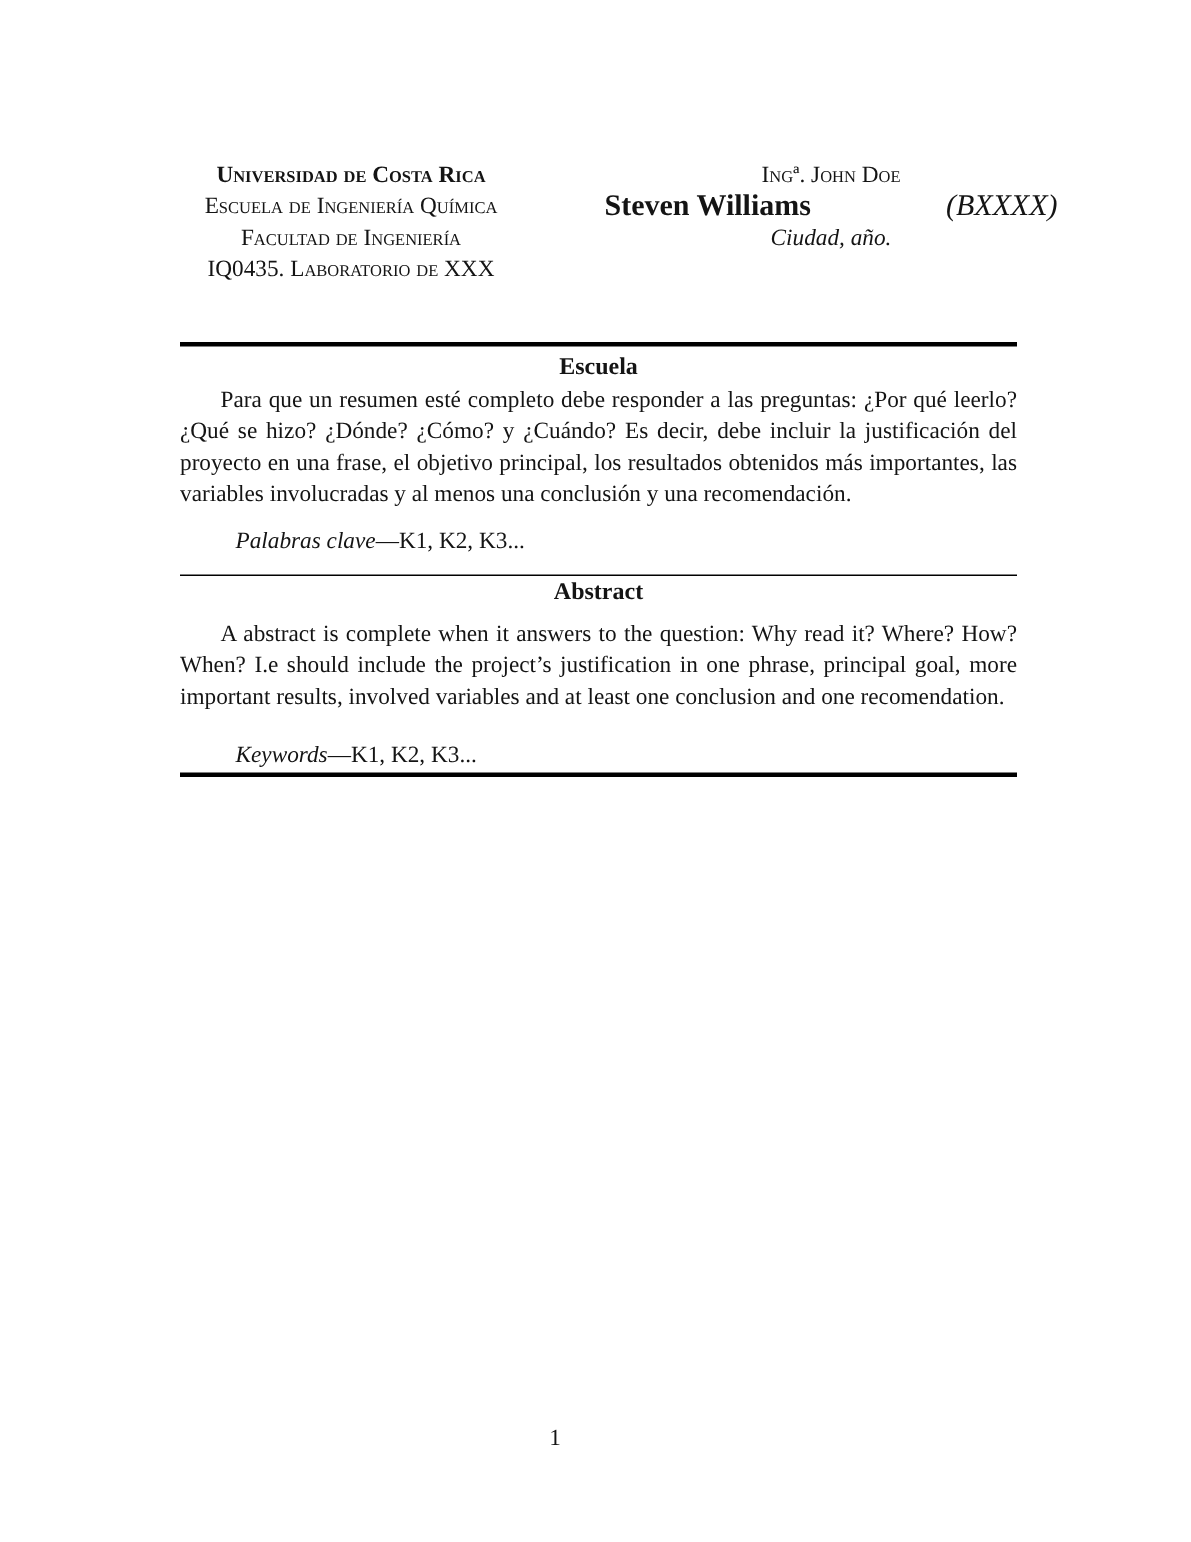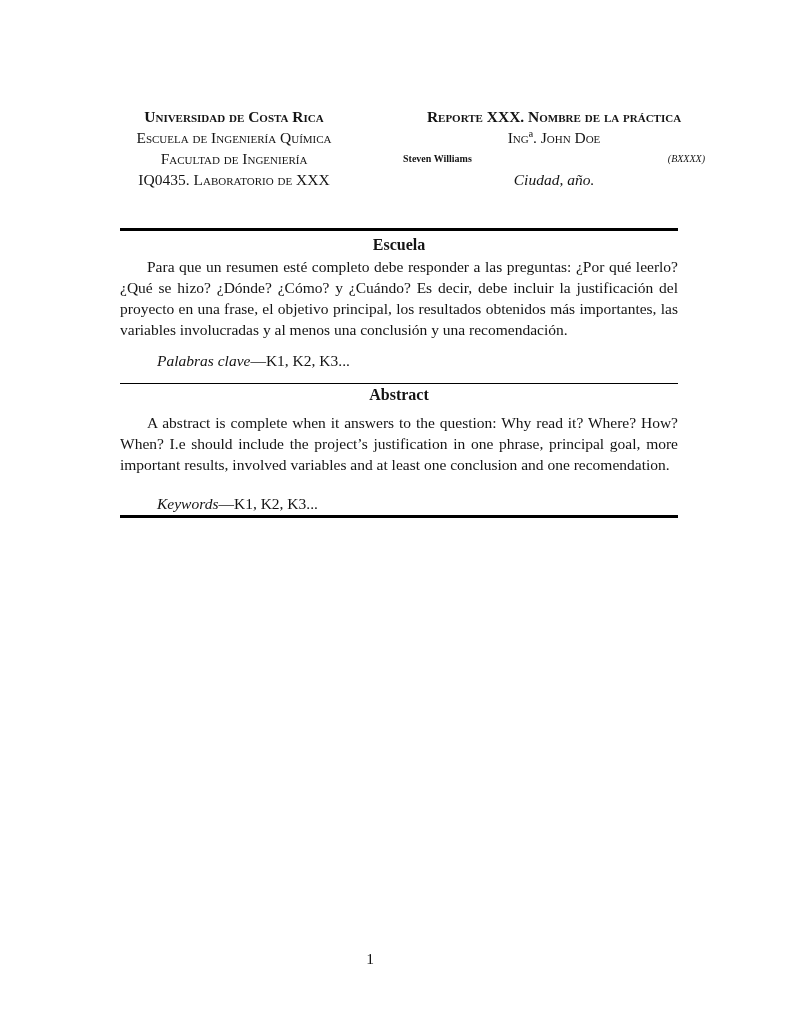--- a/index.html
+++ b/index.html
@@ -38,21 +38,21 @@
     line-height: 21px;
     white-space: nowrap;
   }
   .sc { font-variant: small-caps; }
   .bold { font-weight: bold; }
   .italic { font-style: italic; }
   .author-row {
     display: flex;
     justify-content: space-between;
     align-items: center;
-    font-size: 10px;
+    font-size: 20px;
     line-height: 21px;
   }
   
   .abstract-block {
     position: absolute;
     top: 228px;
     left: 120px;
     width: 558px;
     font-size: 15.5px;
   }
@@ -118,21 +118,20 @@
 <div class="page">
 
   <div class="header">
     <div class="header-left">
       <div class="hline sc bold">Universidad de Costa Rica</div>
       <div class="hline sc">Escuela de Ingeniería Química</div>
       <div class="hline sc">Facultad de Ingeniería</div>
       <div class="hline sc">IQ0435. Laboratorio de XXX</div>
     </div>
     <div class="header-right">
-      <div class="hline sc bold">Reporte XXX. Nombre de la práctica</div>
       <div class="hline sc">Ingª. John Doe</div>
       <div class="author-row">
         <span class="bold">Steven Williams</span>
         <span class="italic">(BXXXX)</span>
       </div>
       <div class="hline italic">Ciudad, año.</div>
     </div>
   </div>
 
   <div class="abstract-block">

